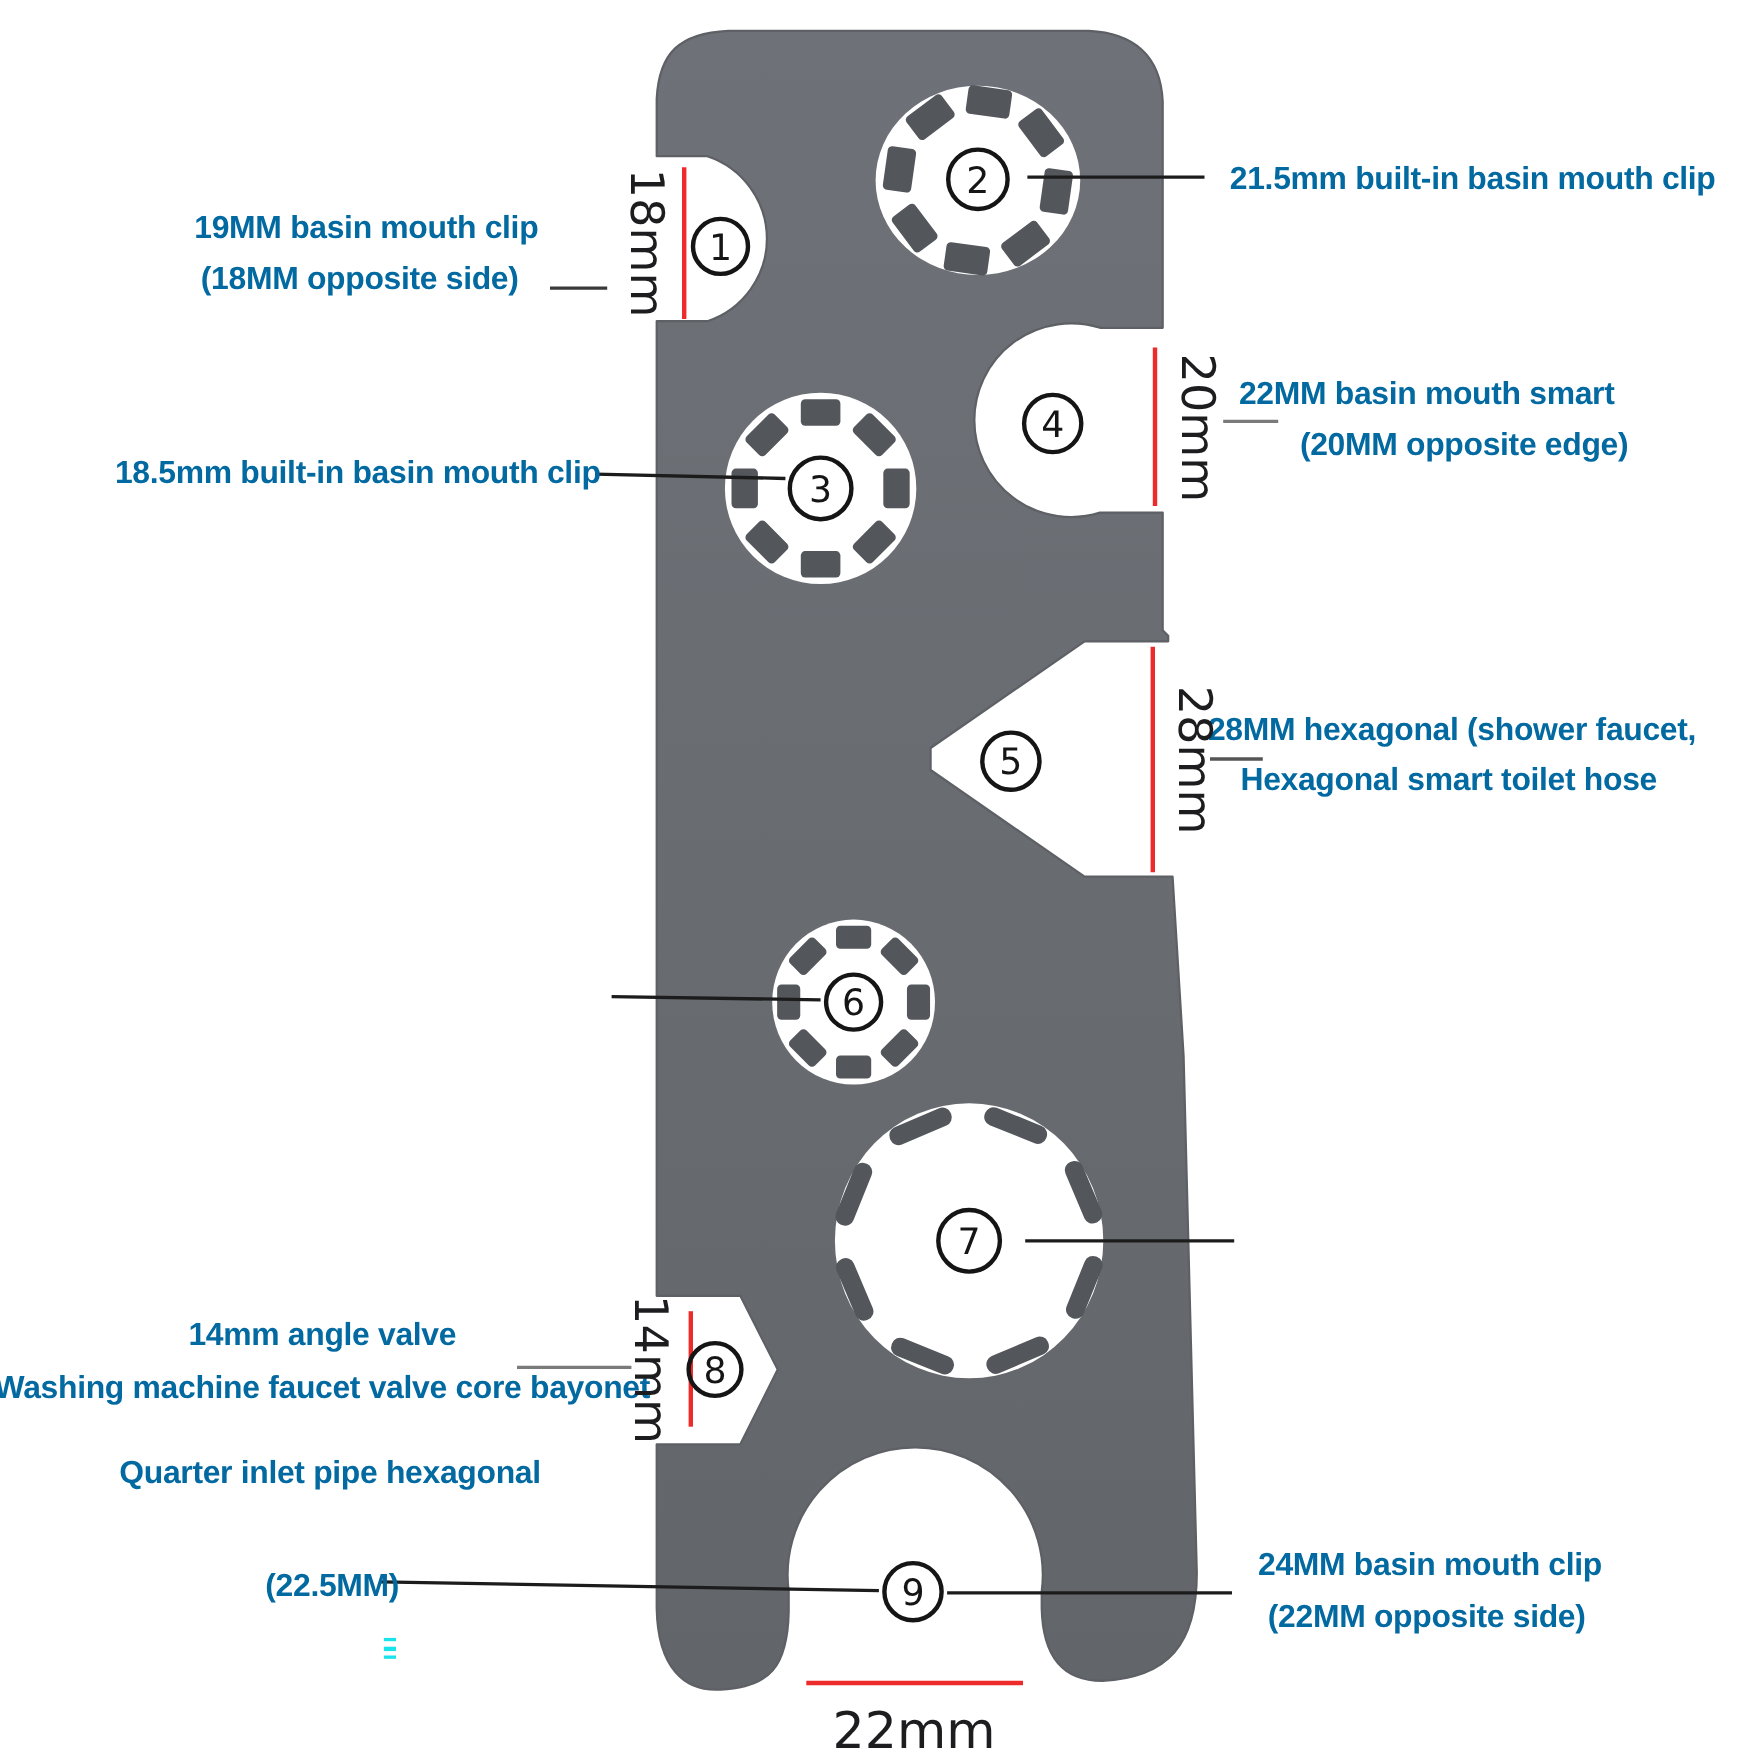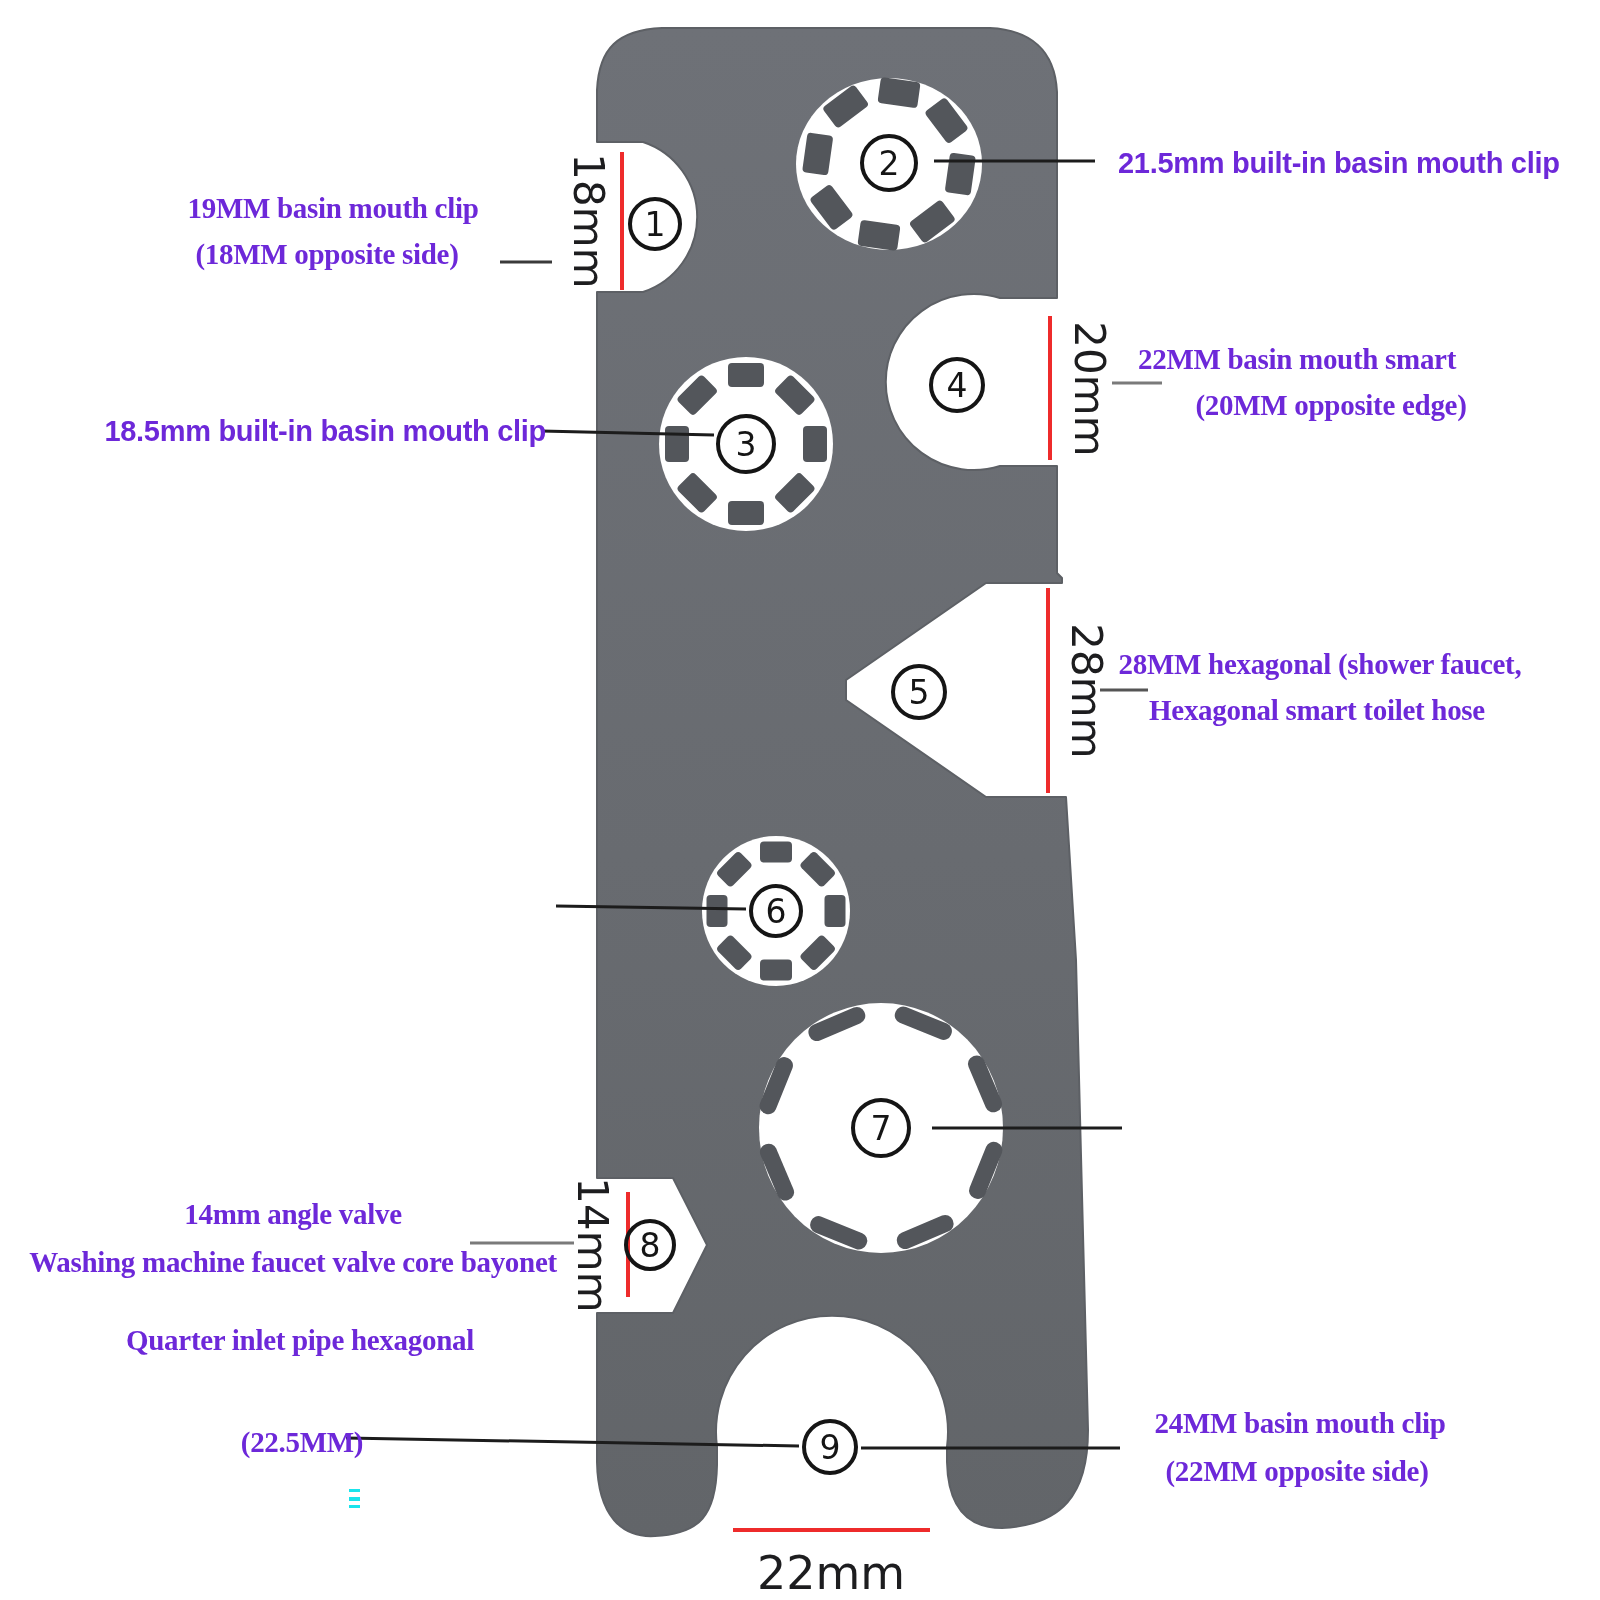--- a/index.html
+++ b/index.html
@@ -3,23 +3,23 @@
 <meta charset="utf-8">
 <style>
   html,body{margin:0;padding:0;background:#ffffff;}
   .stage{
     position:relative;width:1600px;height:1600px;background:#ffffff;
     overflow:hidden;font-family:"Liberation Sans",sans-serif;
   }
   .stage svg{position:absolute;left:0;top:0;}
   .lbl{
     position:absolute;font-weight:bold;font-size:29px;letter-spacing:-0.3px;
-    color:#6d28d9;white-space:nowrap;font-family:"Liberation Sans",sans-serif;
+    color:#0369a1;white-space:nowrap;font-family:"Liberation Sans",sans-serif;
   }
-  .lbl.cc{transform:translate(-50%,-50%);text-align:right;font-family:Liberation Serif, serif;}
+  .lbl.cc{transform:translate(-50%,-50%);text-align:right;}
   .lbl.ls{transform:translate(0,-50%);}      
   .lbl.re{transform:translate(-100%,-50%);margin-left:16px;}  
   .dim{
     position:absolute;font-family:"DejaVu Sans",sans-serif;font-size:42px;
     color:#1d1d1f;white-space:nowrap;transform:translate(-50%,-50%) rotate(90deg);
   }
   .dim.horiz{transform:translate(-50%,-50%);font-size:46px;}
   .badge{
     position:absolute;box-sizing:border-box;border:4px solid #151515;border-radius:50%;
     transform:translate(-50%,-50%);display:flex;align-items:center;justify-content:center;

